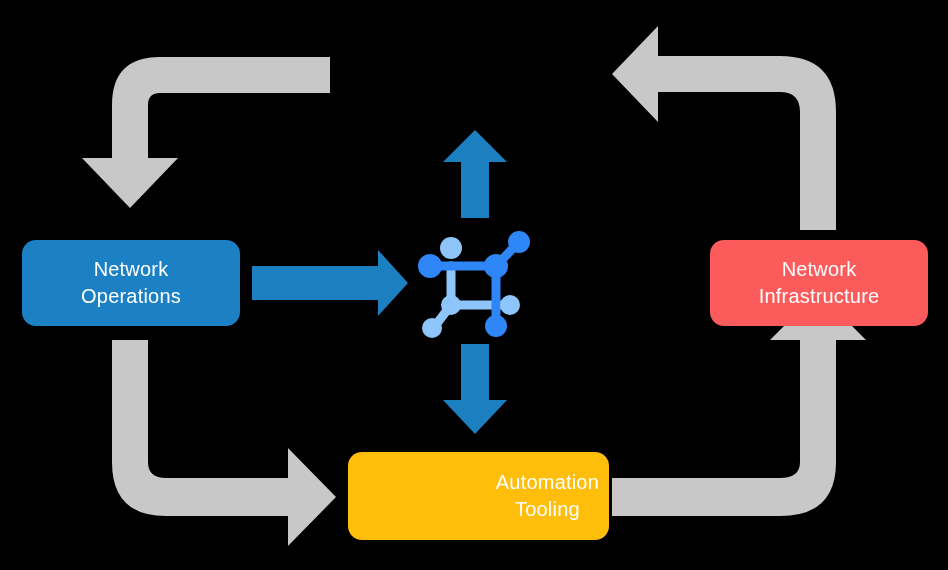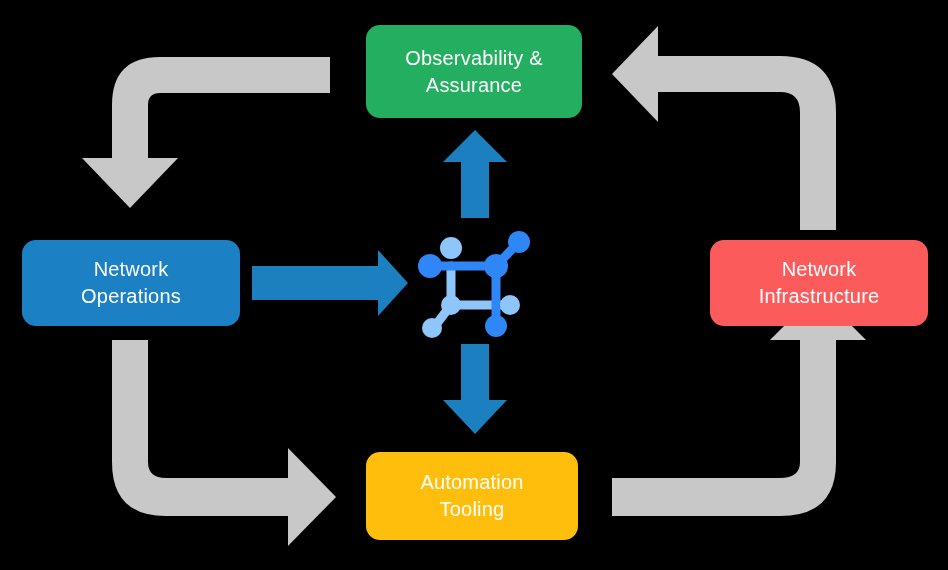--- a/index.html
+++ b/index.html
@@ -56,24 +56,25 @@
     width: 218px;
     height: 86px;
   }
   #box-network-infrastructure {
     left: 710px;
     top: 240px;
     width: 218px;
     height: 86px;
   }
   #box-automation-tooling {
-    left: 366px;
+    left: 348px;
     top: 452px;
-    width: 212px;
+    width: 261px;
     height: 88px;
+    justify-content: flex-end;
   }
   #center-icon {
     position: absolute;
     left: 418px;
     top: 218px;
     width: 120px;
     height: 120px;
   }
 </style>
 </head>
@@ -200,24 +201,20 @@
     </g>
 
     <g fill="#2F86F6">
       <circle cx="12" cy="48" r="12"></circle>
       <circle cx="78" cy="48" r="12"></circle>
       <circle cx="101" cy="24" r="11"></circle>
       <circle cx="78" cy="108" r="11"></circle>
     </g>
   </svg>
 
-  <div id="box-observability" class="node-box" style="background:#24AE5F;">
-    <span>Observability &amp;
-Assurance</span>
-  </div>
 
   <div id="box-network-operations" class="node-box" style="background:#1B81C4;">
     <span>Network
 Operations</span>
   </div>
 
   <div id="box-network-infrastructure" class="node-box" style="background:#FC5B5B;">
     <span>Network
 Infrastructure</span>
   </div>

